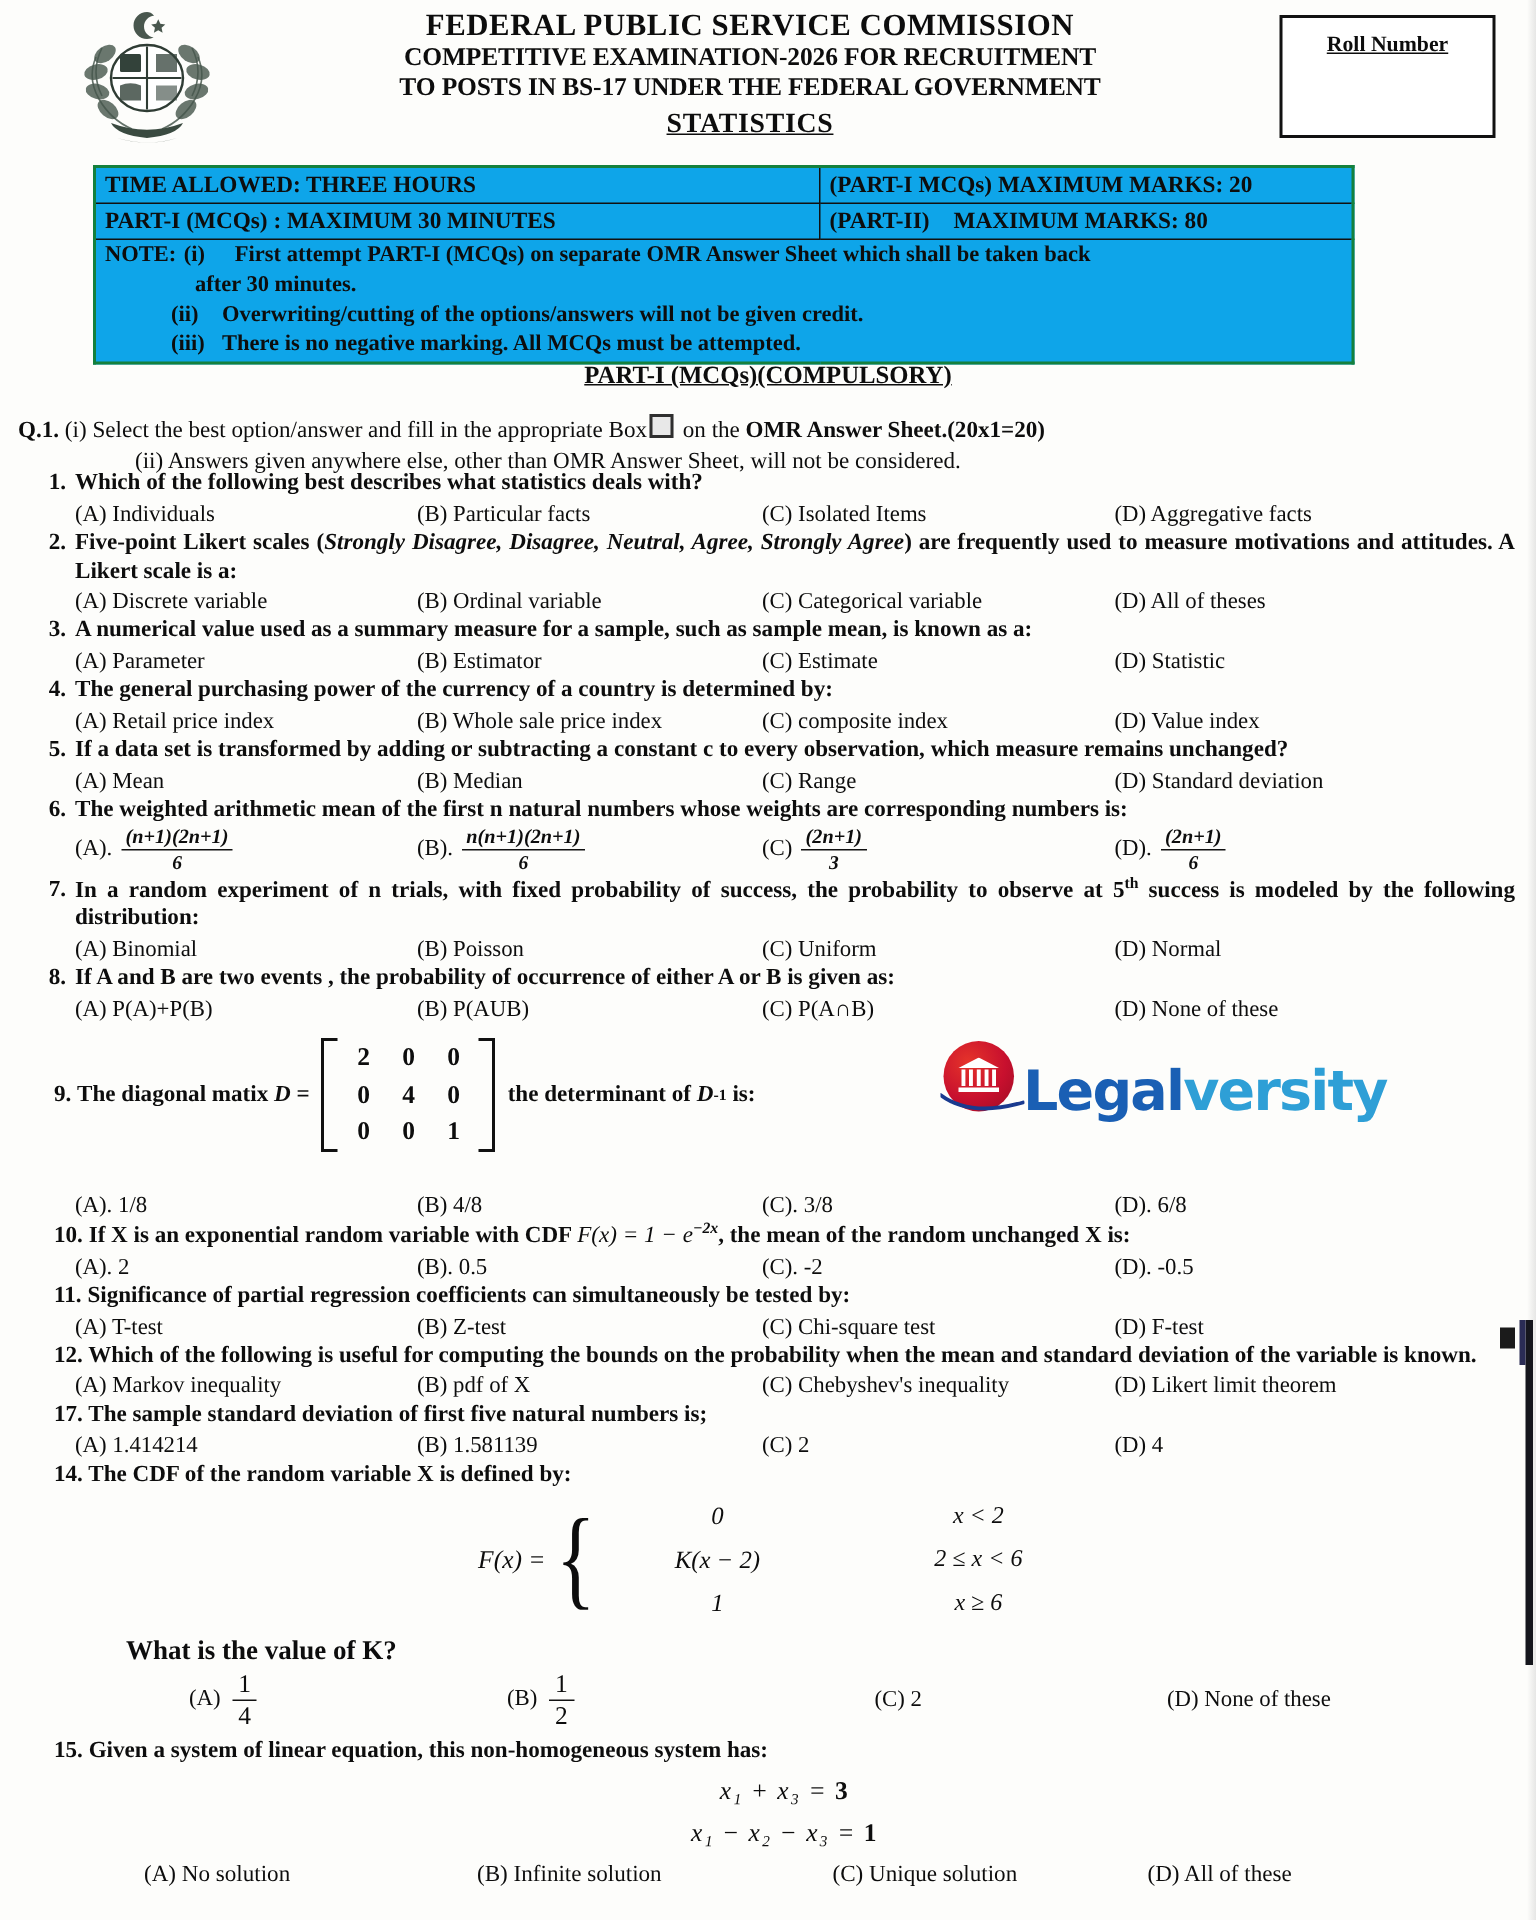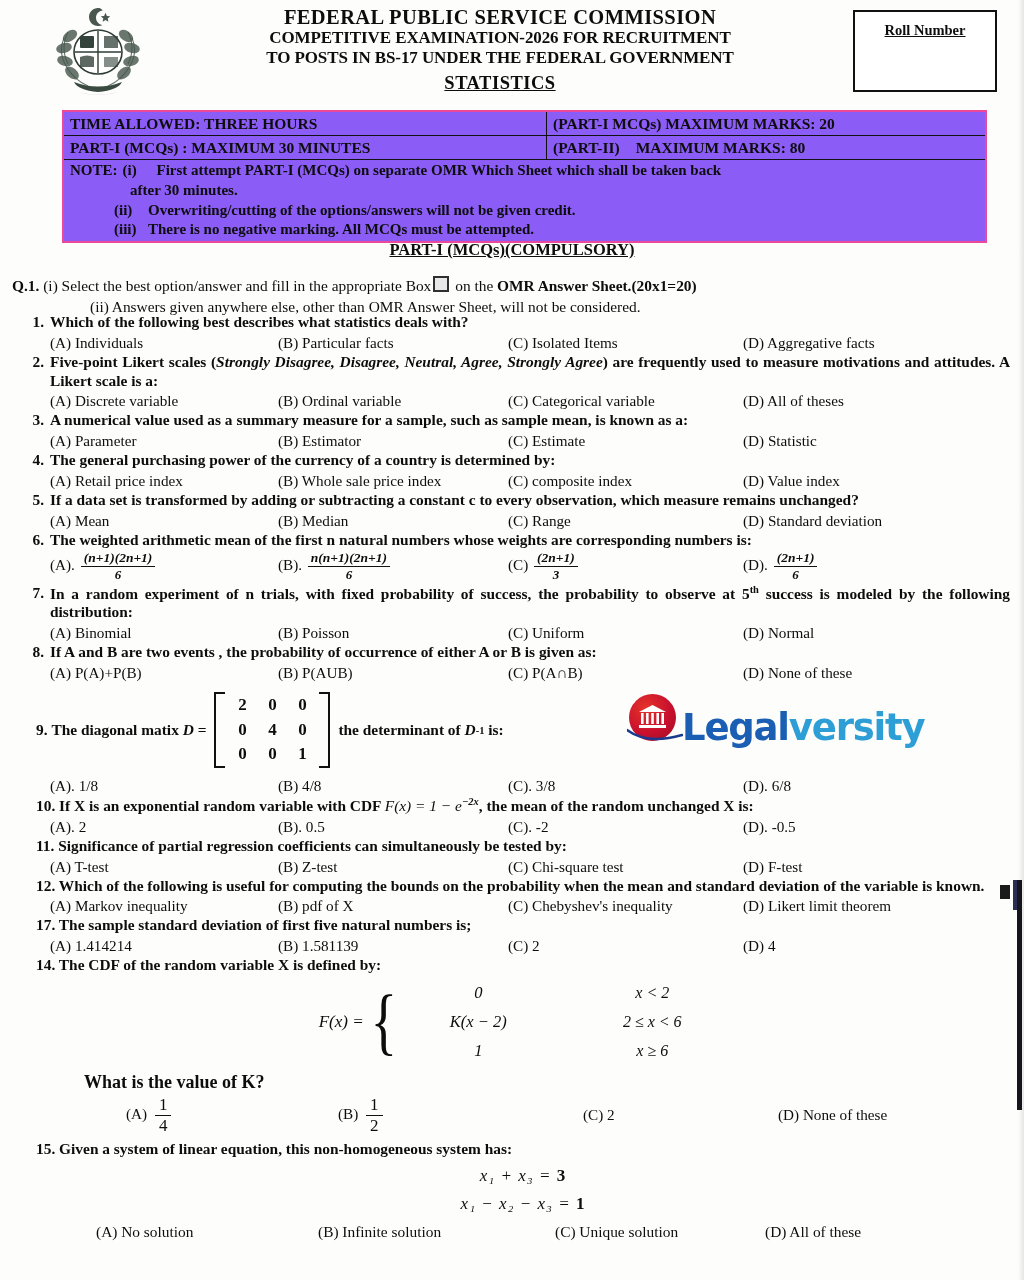--- a/index.html
+++ b/index.html
@@ -107,24 +107,24 @@
     font-weight: bold;
     text-decoration: underline;
     margin-top: 10px;
   }
 
   
   .info-table {
     position: absolute;
     left: 62px;
     top: 110px;
-    width: 925px;
-    border: 2px solid #ec4899;
+    width: 841px;
+    border: 2px solid #15803d;
     border-collapse: collapse;
-    background: #8b5cf6;
+    background: #0ea5e9;
   }
   .info-table td {
     border: 1.6px solid #111;
     padding: 1px 6px;
     font-size: 15.5px;
     font-weight: bold;
     white-space: nowrap;
     height: 21px;
     vertical-align: middle;
   }
@@ -482,21 +482,21 @@
       <td class="col-l">PART-I (MCQs)    : MAXIMUM 30 MINUTES</td>
       <td>
         <span>(PART-II)</span><span class="mono-gap"></span><span>MAXIMUM MARKS: 80</span>
       </td>
     </tr>
     <tr>
       <td class="note-cell" colspan="2">
         <div class="note-row">
           <span class="note-key">NOTE:</span>
           <span class="note-rom">(i)</span>
-          <span class="note-txt">First attempt <b>PART-I (MCQs)</b> on separate <b>OMR Which Sheet</b> which shall be taken back</span>
+          <span class="note-txt">First attempt <b>PART-I (MCQs)</b> on separate <b>OMR Answer Sheet</b> which shall be taken back</span>
         </div>
         <div class="note-row note-indent">
           <span class="note-txt">after <b>30 minutes.</b></span>
         </div>
         <div class="note-row" style="padding-left:44px">
           <span class="note-rom">(ii)</span>
           <span class="note-txt"><b>Overwriting/cutting of the options/answers will not be given credit.</b></span>
         </div>
         <div class="note-row" style="padding-left:44px">
           <span class="note-rom">(iii)</span>
@@ -654,21 +654,21 @@
               <span class="mcell">0</span>
               <span class="mcell">0</span>
               <span class="mcell">1</span>
             </span>
           </span>
           <span class="brk brk-r"></span>
         </span>
         <span>the determinant of</span>&nbsp;
         <span class="ital">D</span><sup>-1</sup>&nbsp;<span>is:</span>
       </div>
-      <div class="opts" style="margin-top:8px;padding-left:14px">
+      <div class="opts" style="margin-top:26px;padding-left:14px">
         <span class="opt o1">(A).  1/8</span>
         <span class="opt o2">(B)  4/8</span>
         <span class="opt o3">(C).  3/8</span>
         <span class="opt o4">(D). 6/8</span>
       </div>
     </div>
 
     <div class="q" style="padding-left:22px">
       <div class="qtext"><span>10.</span>
         <span>If X is an exponential random variable with CDF</span>

